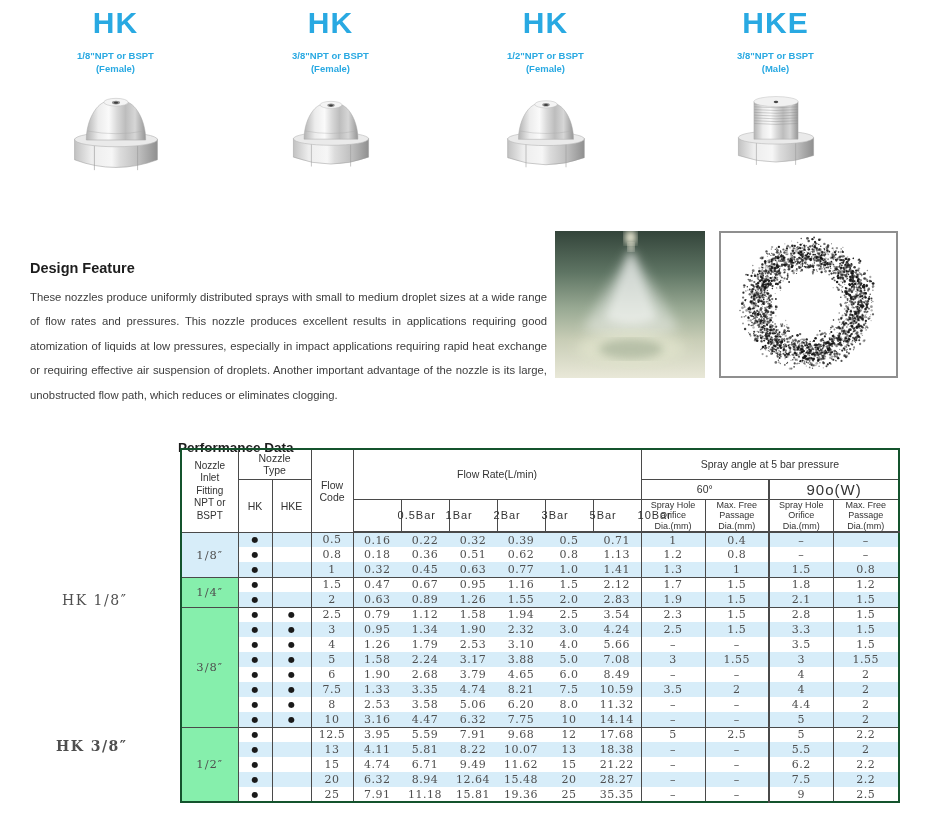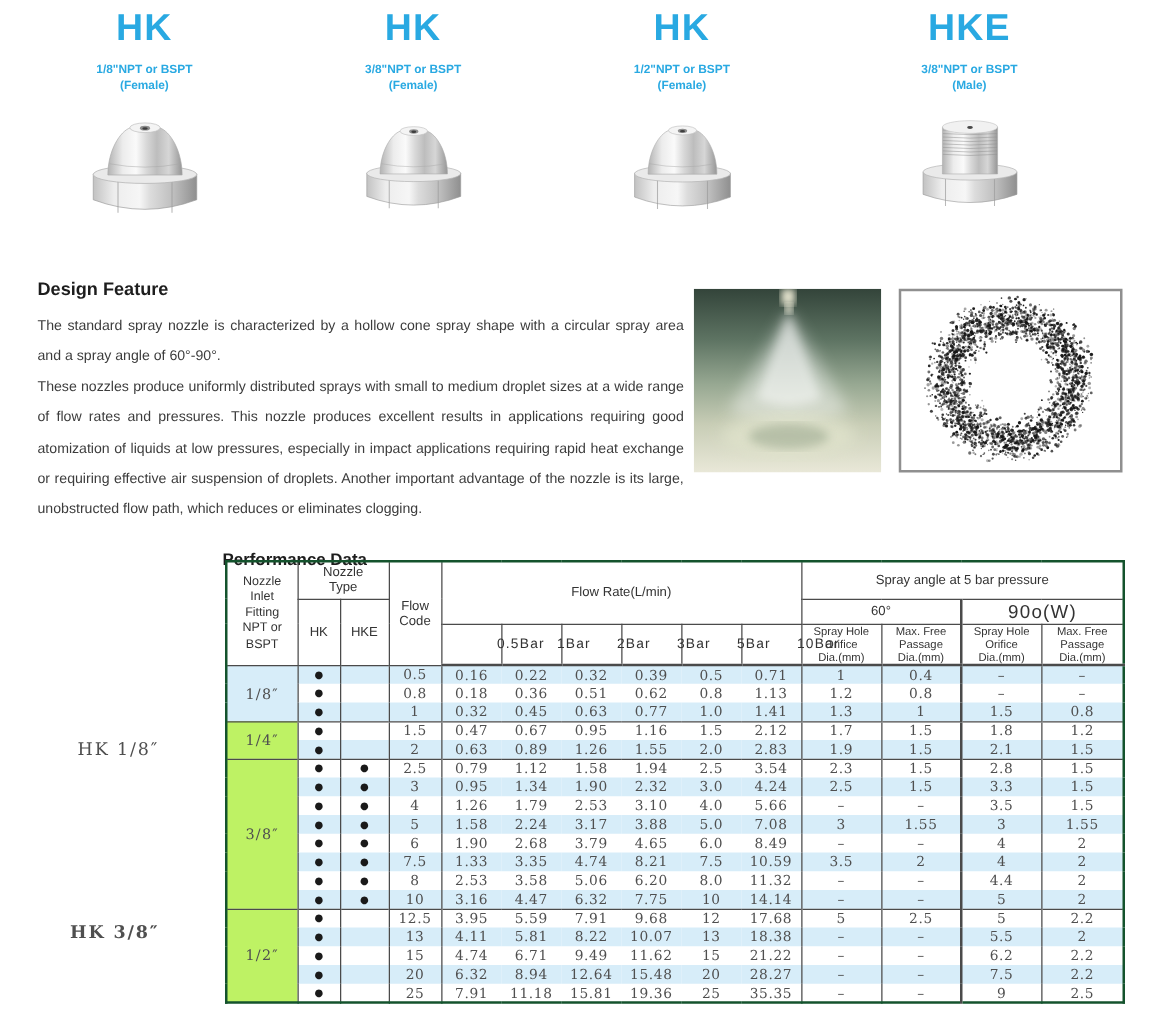--- a/index.html
+++ b/index.html
@@ -10,21 +10,21 @@
   
   .products { position:absolute; left:8px; top:6px; display:flex; }
   .product { width:215px; text-align:center; }
   .product:last-child { width:245px; }
   .product-title { font-size:30px; font-weight:bold; color:#29a9e2; letter-spacing:1px; line-height:34px; }
   .product-subtitle { margin-top:9px; font-size:9.5px; font-weight:bold; color:#29a9e2; line-height:13px; }
   .product-image { margin-top:4px; height:112px; display:flex; align-items:flex-start; justify-content:center; }
 
   
   .design { position:absolute; left:30px; top:224px; width:517px; }
-  .design h2 { font-size:14.5px; font-weight:bold; color:#1d1d1d; margin-bottom:9px; }
+  .design h2 { font-size:14.5px; font-weight:bold; color:#1d1d1d; margin-bottom:9px;margin-top:36px; }
   .design p { font-size:11.3px; color:#3c3c3c; line-height:24.4px; text-align:justify; }
 
   .spray-photo { position:absolute; left:555px; top:231px; width:150px; height:147px; }
   .spray-pattern { position:absolute; left:719px; top:231px; width:179px; height:147px;
                    background:#fff; border:2px solid #8f8f8f; }
 
   
   .perf-title { position:absolute; left:178px; top:440px; font-size:13.5px; font-weight:bold; color:#1d1d1d; }
   .side-label { position:absolute; font-family:"DejaVu Serif", serif; font-size:14px; color:#4f4f4f; letter-spacing:1.5px;margin-top:37px; }
   .side-label.l1 { left:62px; top:555px; }
@@ -45,21 +45,21 @@
   .th-sub { font-size:9px; line-height:10.5px; }
   .th-90 { font-family:"DejaVu Serif", serif; font-size:15px; color:#333; letter-spacing:1px; }
   .sepL { border-left-width:2px !important; }
 
   table.perf td { height:15px; padding:0; text-align:center; vertical-align:middle;
                   font-family:"DejaVu Serif", serif; font-size:11px; letter-spacing:0.5px; color:#4f4f4f;
                   border-left:1px solid #4a4a4a; border-right:1px solid #4a4a4a; }
   table.perf td.flow-cell { border-left:none; border-right:none; }
   table.perf tr.alt td { background:#d7edf9; }
   table.perf tr.group-start td { border-top:1px solid #4a4a4a; }
-  table.perf td.group-cell { background:#bef264; font-size:11.5px; letter-spacing:1px; }
+  table.perf td.group-cell { background:#86efac; font-size:11.5px; letter-spacing:1px; }
   table.perf td.dot-cell { font-size:8px; color:#1a1a1a; letter-spacing:0; }
 </style>
 </head>
 <body>
 
 <div class="page">
 
   <div class="products">
       <div class="product">
         <div class="product-title">HK</div>
@@ -201,21 +201,20 @@
             <path d="M33.5,42.79999999999999 Q60,44.99999999999999 86.5,42.79999999999999" stroke="#8f8f8f" stroke-width="0.9" opacity="0.55" fill="none"></path>
   <ellipse cx="60" cy="16" rx="27" ry="6.2" fill="#f1f1f1" stroke="#c0c0c0" stroke-width="0.6"></ellipse>
   <ellipse cx="60" cy="16.5" rx="2.8" ry="1.4" fill="#474747"></ellipse>
   </svg>
         </div>
       </div>
     </div>
 
   <div class="design">
     <h2>Design Feature</h2>
-    <p>The standard spray nozzle is characterized by a hollow cone spray shape with a circular spray area and a spray angle of 60°-90°.</p>
     <p>These nozzles produce uniformly distributed sprays with small to medium droplet sizes at a wide range of flow rates and pressures. This nozzle produces excellent results in applications requiring good atomization of liquids at low pressures, especially in impact applications requiring rapid heat exchange or requiring effective air suspension of droplets. Another important advantage of the nozzle is its large, unobstructed flow path, which reduces or eliminates clogging.</p>
   </div>
 
   <div class="spray-photo">
     <svg width="150" height="147" viewBox="0 0 150 147">
       <defs>
         <linearGradient id="sprayBg" x1="0" y1="0" x2="0" y2="1">
           <stop offset="0" stop-color="#33443a"></stop>
           <stop offset="0.28" stop-color="#5e7463"></stop>
           <stop offset="0.52" stop-color="#97a892"></stop>

